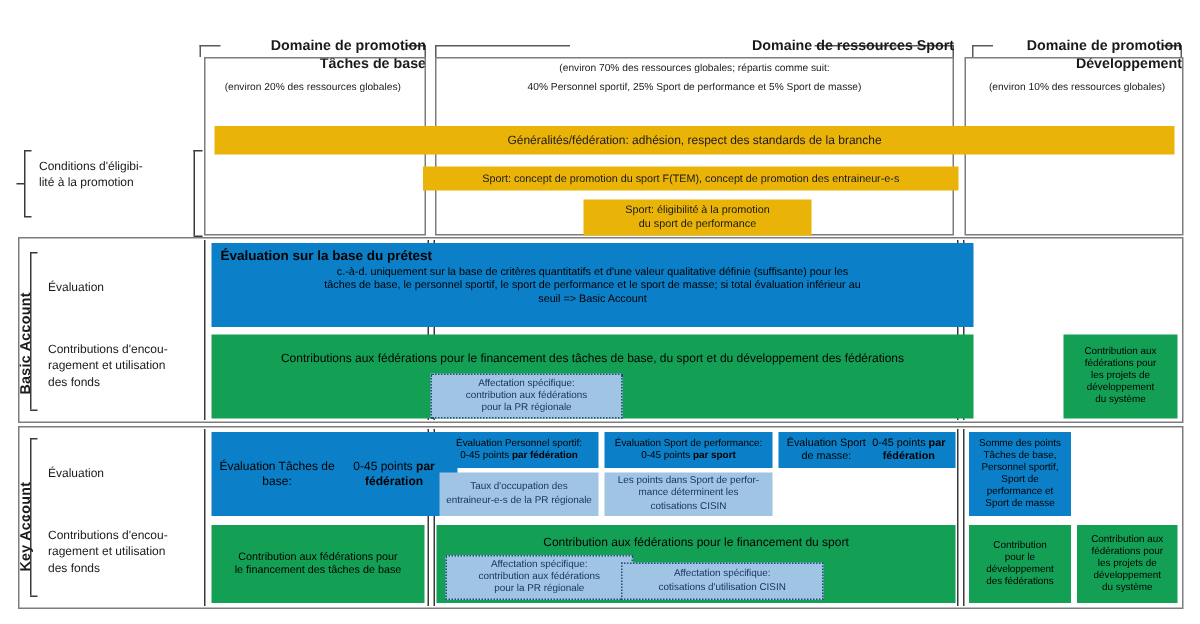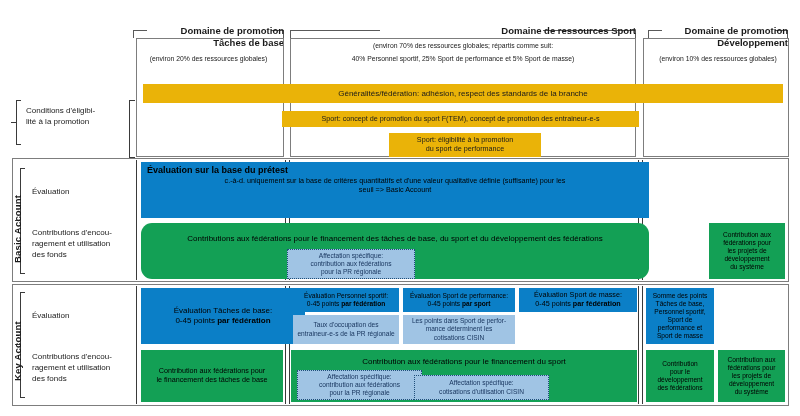--- a/index.html
+++ b/index.html
@@ -144,24 +144,25 @@
 
   <div class="vline abs" style="left:136px; top:160px; height:120px;"></div>
   <div class="vline abs" style="left:285px; top:160px; height:120px;"></div>
   <div class="vline abs" style="left:289px; top:160px; height:120px;"></div>
   <div class="vline abs" style="left:638px; top:160px; height:120px;"></div>
   <div class="vline abs" style="left:642px; top:160px; height:120px;"></div>
 
   <div class="abs blue" style="left:141px; top:162px; width:508px; height:56px; padding:3px 6px;">
     <div class="b" style="text-align:left; font-size:9px; margin-bottom:1px;">Évaluation sur la base du prétest</div>
     <div class="txt-sm" style="text-align:center;">c.-à-d. uniquement sur la base de critères quantitatifs et d'une valeur qualitative définie (suffisante) pour les</div>
+    <div class="txt-sm" style="text-align:center;">tâches de base, le personnel sportif, le sport de performance et le sport de masse; si total évaluation inférieur au</div>
     <div class="txt-sm" style="text-align:center;">seuil =&gt; Basic Account</div>
   </div>
 
-  <div class="box green abs txt-md" style="left:141px; top:223px; width:508px; height:56px; align-items:flex-start; padding-top:11px;border-radius:11px;">Contributions aux fédérations pour le financement des tâches de base, du sport et du développement des fédérations</div>
+  <div class="box green abs txt-md" style="left:141px; top:223px; width:508px; height:56px; align-items:flex-start; padding-top:11px;">Contributions aux fédérations pour le financement des tâches de base, du sport et du développement des fédérations</div>
 
   <div class="box ltblue abs txt-xs" style="left:287px; top:249px; width:128px; height:30px; flex-direction:column;">
     <span>Affectation spécifique:</span>
     <span>contribution aux fédérations</span>
     <span>pour la PR régionale</span>
   </div>
 
   <div class="box green abs txt-xs" style="left:709px; top:223px; width:76px; height:56px; flex-direction:column;">
     <span>Contribution aux</span>
     <span>fédérations pour</span>
@@ -185,21 +186,21 @@
     <span>ragement et utilisation</span><br>
     <span>des fonds</span>
   </div>
 
   <div class="vline abs" style="left:136px; top:286px; height:118px;"></div>
   <div class="vline abs" style="left:285px; top:286px; height:118px;"></div>
   <div class="vline abs" style="left:289px; top:286px; height:118px;"></div>
   <div class="vline abs" style="left:638px; top:286px; height:118px;"></div>
   <div class="vline abs" style="left:642px; top:286px; height:118px;"></div>
 
-  <div class="box blue abs txt-md" style="left:141px; top:288px; width:164px; height:56px; flex-direction:column;">
+  <div class="box blue abs txt-md" style="left:141px; top:288px; width:164px; height:56px; flex-direction:row;">
     <span>Évaluation Tâches de base:</span>
     <span><span>0-45 points </span><span class="b">par fédération</span></span>
   </div>
 
   <div class="box blue abs txt-xs" style="left:293px; top:288px; width:106px; height:24px; flex-direction:column;">
     <span>Évaluation Personnel sportif:</span>
     <span><span>0-45 points </span><span class="b">par fédération</span></span>
   </div>
 
   <div class="box ltblue abs txt-xs" style="left:293px; top:315px; width:106px; height:29px; flex-direction:column; border:none; background:#a0c4e4;">
@@ -211,21 +212,21 @@
     <span>Évaluation Sport de performance:</span>
     <span><span>0-45 points </span><span class="b">par sport</span></span>
   </div>
 
   <div class="box ltblue abs txt-xs" style="left:403px; top:315px; width:112px; height:29px; flex-direction:column; border:none; background:#a0c4e4;">
     <span>Les points dans Sport de perfor-</span>
     <span>mance déterminent les</span>
     <span>cotisations CISIN</span>
   </div>
 
-  <div class="box blue abs txt-sm" style="left:519px; top:288px; width:118px; height:24px; flex-direction:column;">
+  <div class="box blue abs txt-sm" style="left:519px; top:288px; width:118px; height:24px; ">
     <span>Évaluation Sport de masse:</span>
     <span><span>0-45 points </span><span class="b">par fédération</span></span>
   </div>
 
   <div class="box blue abs txt-xs" style="left:646px; top:288px; width:68px; height:56px; flex-direction:column;">
     <span>Somme des points</span>
     <span>Tâches de base,</span>
     <span>Personnel sportif,</span>
     <span>Sport de</span>
     <span>performance et</span>

